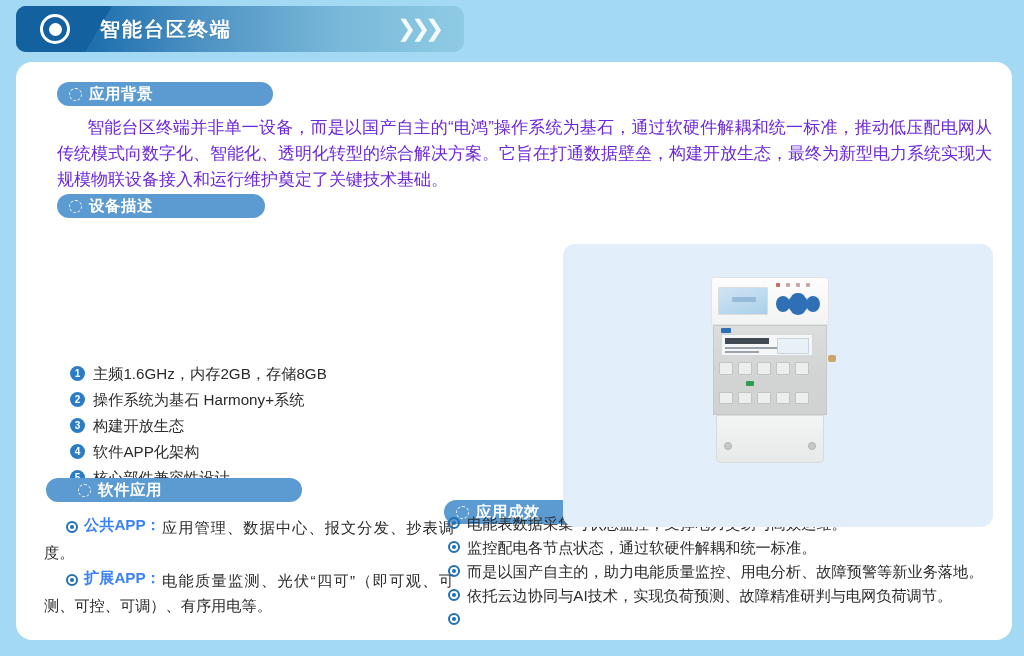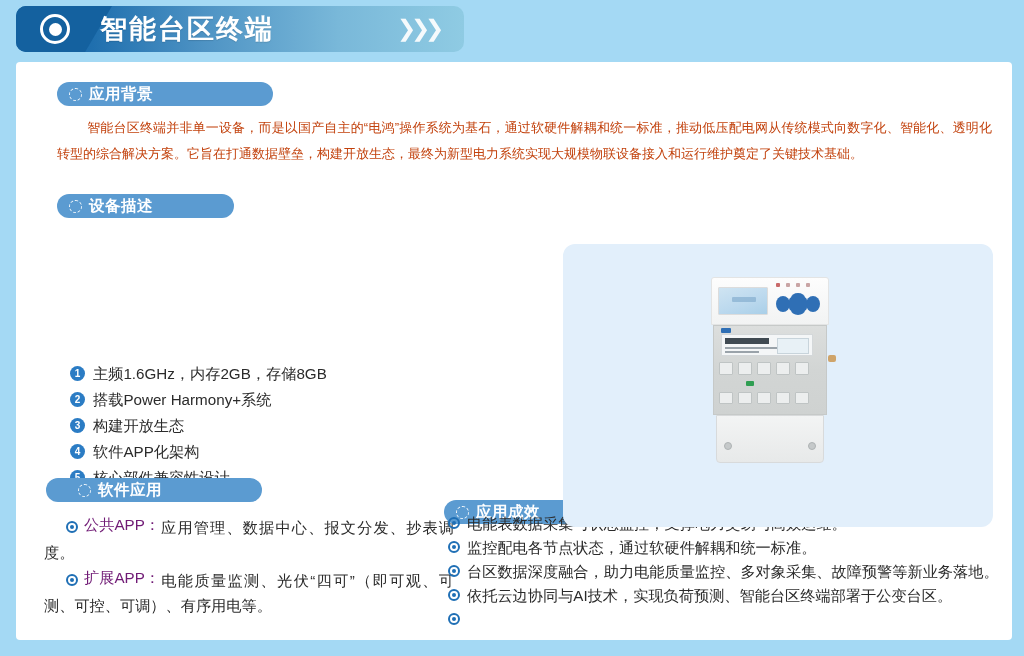--- a/index.html
+++ b/index.html
@@ -26,58 +26,58 @@
     clip-path:polygon(0 0,100% 0,72% 100%,0 100%);
   }
   .banner-ring{
     position:absolute;left:24px;top:8px;width:30px;height:30px;border-radius:50%;
     border:3px solid #ffffff;box-sizing:border-box;
     display:flex;align-items:center;justify-content:center;
   }
   .banner-ring i{display:block;width:13px;height:13px;border-radius:50%;background:#fff;}
   .banner-title{
     position:relative;margin-left:84px;color:#ffffff;
-    font-size:27px;font-weight:bold;letter-spacing:2px;
+    font-size:20px;font-weight:bold;letter-spacing:2px;
     text-shadow:0 1px 1px rgba(0,0,0,.12);
   }
   .banner-chevrons{
     position:absolute;right:26px;top:11px;display:flex;gap:1px;
   }
   .banner-chevrons span{
     display:block;width:13px;height:24px;color:#fff;font-size:23px;line-height:23px;
     font-weight:bold;opacity:.92;
   }
 
   
   .card{
     position:absolute;left:16px;top:62px;width:996px;height:578px;
-    background:#ffffff;border-radius:4px;
+    background:#ffffff;border-radius:16px;
   }
 
   
   .pill{
     display:inline-flex;align-items:center;gap:7px;
     height:24px;padding:0 20px 0 12px;border-radius:12px;
     background:#5b9bd1;color:#ffffff;
     font-size:15.5px;font-weight:bold;letter-spacing:.5px;
     box-sizing:border-box;
   }
   .pill.wide-1{width:216px;}
-  .pill.wide-2{width:177px;font-family:Liberation Mono, monospace;}
+  .pill.wide-2{width:208px;font-family:Liberation Mono, monospace;}
   .pill.wide-3{width:226px;}
-  .pill.wide-4{width:216px;padding-left:32px;}
+  .pill.wide-4{width:256px;padding-left:32px;}
   .pill.wide-5{width:226px;}
   .pill-ico{
     width:13px;height:13px;border-radius:50%;
     border:1.6px dashed rgba(255,255,255,.95);box-sizing:border-box;flex:none;
   }
 
   
   .para{
-    color:#c2410c;font-size:13px;line-height:26px;
+    color:#6d28d9;font-size:17px;line-height:26px;
     text-align:justify;text-justify:inter-ideograph;
   }
   .para .indent{display:inline-block;width:30px;}
 
   
   .numlist{list-style:none;margin:0;padding:0;}
   .numlist li{
     display:flex;align-items:flex-start;gap:8px;
     font-size:15.2px;line-height:23px;color:#2b2b2b;margin-bottom:3px;
   }
@@ -101,21 +101,21 @@
   .bullist li{
     display:flex;align-items:flex-start;gap:7px;
     font-size:15.2px;line-height:24px;color:#2b2b2b;
   }
   .softlist{margin:0;padding:0;list-style:none;}
   .softlist li{
     font-size:15.2px;line-height:25px;color:#2b2b2b;text-align:justify;
     text-justify:inter-ideograph;margin-bottom:0;
   }
   .softlist .lead{display:inline-flex;align-items:center;gap:6px;margin-left:22px;}
-  .softlist b{font-weight:normal;color:#701a75;}
+  .softlist b{font-weight:bold;color:#3b82f6;}
 
   
   .photo{
     position:absolute;left:547px;top:182px;width:430px;height:283px;
     background:#e2effb;border-radius:12px;overflow:hidden;
   }
   .device{position:absolute;left:148px;top:33px;width:118px;height:204px;}
   .dev-top{
     position:absolute;left:0;top:0;width:118px;height:48px;
     background:linear-gradient(180deg,#fdfdfd 0%,#f2f3f3 100%);
@@ -211,21 +211,21 @@
       </div>
     </div>
 
     <ul class="numlist" style="position:absolute;left:54px;top:300px;width:440px;">
       <li>
         <span class="numbadge">1</span>
         <span>主频1.6GHz，内存2GB，存储8GB</span>
       </li>
       <li>
         <span class="numbadge">2</span>
-        <span>搭载Power Harmony+系统</span>
+        <span>操作系统为基石 Harmony+系统</span>
       </li>
       <li>
         <span class="numbadge">3</span>
         <span>构建开放生态</span>
       </li>
       <li>
         <span class="numbadge">4</span>
         <span>软件APP化架构</span>
       </li>
       <li>
@@ -265,25 +265,25 @@
       <li>
         <span class="bullseye"></span>
         <span>电能表数据采集与状态监控，支撑电力交易与高效运维。</span>
       </li>
       <li>
         <span class="bullseye"></span>
         <span>监控配电各节点状态，通过软硬件解耦和统一标准。</span>
       </li>
       <li>
         <span class="bullseye"></span>
-        <span>台区数据深度融合，助力电能质量监控、多对象采集、故障预警等新业务落地。</span>
-      </li>
-      <li>
-        <span class="bullseye"></span>
-        <span>依托云边协同与AI技术，实现负荷预测、智能台区终端部署于公变台区。</span>
+        <span>而是以国产自主的，助力电能质量监控、用电分析、故障预警等新业务落地。</span>
+      </li>
+      <li>
+        <span class="bullseye"></span>
+        <span>依托云边协同与AI技术，实现负荷预测、故障精准研判与电网负荷调节。</span>
       </li>
       <li>
         <span class="bullseye"></span>
       </li>
     </ul>
 
     <div class="photo">
       <div class="device">
         <div class="dev-top">
           <div class="dev-lcd"></div>

